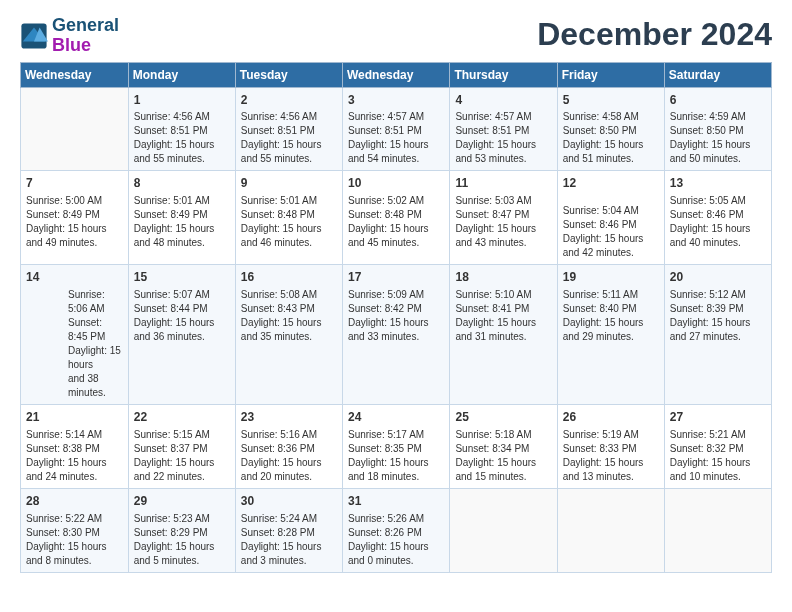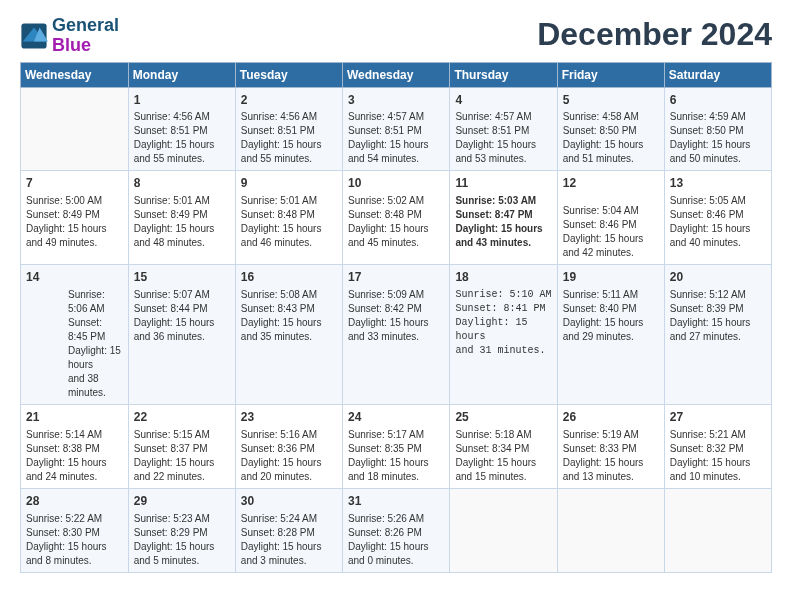--- a/index.html
+++ b/index.html
@@ -192,21 +192,21 @@
           </td>
           <td>
             <span class="day-num">10</span>
             <div class="cell-content" style="white-space: pre-line;">Sunrise: 5:02 AM
 Sunset: 8:48 PM
 Daylight: 15 hours
 and 45 minutes.</div>
           </td>
           <td>
             <span class="day-num">11</span>
-            <div class="cell-content" style="white-space: pre-line; font-weight: bold;">Sunrise: 5:03 AM
+            <div class="cell-content" style="white-space: pre-line;">Sunrise: 5:03 AM
 Sunset: 8:47 PM
 Daylight: 15 hours
 and 43 minutes.</div>
           </td>
           <td>
             <span class="day-num">12</span>
             <div class="cell-content" style="white-space: pre-line; margin-top: 12px;">Sunrise: 5:04 AM
 Sunset: 8:46 PM
 Daylight: 15 hours
 and 42 minutes.</div>
@@ -243,21 +243,21 @@
           </td>
           <td>
             <span class="day-num">17</span>
             <div class="cell-content" style="white-space: pre-line;">Sunrise: 5:09 AM
 Sunset: 8:42 PM
 Daylight: 15 hours
 and 33 minutes.</div>
           </td>
           <td>
             <span class="day-num">18</span>
-            <div class="cell-content" style="white-space: pre-line; font-family: Liberation Mono, monospace;">Sunrise: 5:10 AM
+            <div class="cell-content" style="white-space: pre-line;">Sunrise: 5:10 AM
 Sunset: 8:41 PM
 Daylight: 15 hours
 and 31 minutes.</div>
           </td>
           <td>
             <span class="day-num">19</span>
             <div class="cell-content" style="white-space: pre-line;">Sunrise: 5:11 AM
 Sunset: 8:40 PM
 Daylight: 15 hours
 and 29 minutes.</div>

